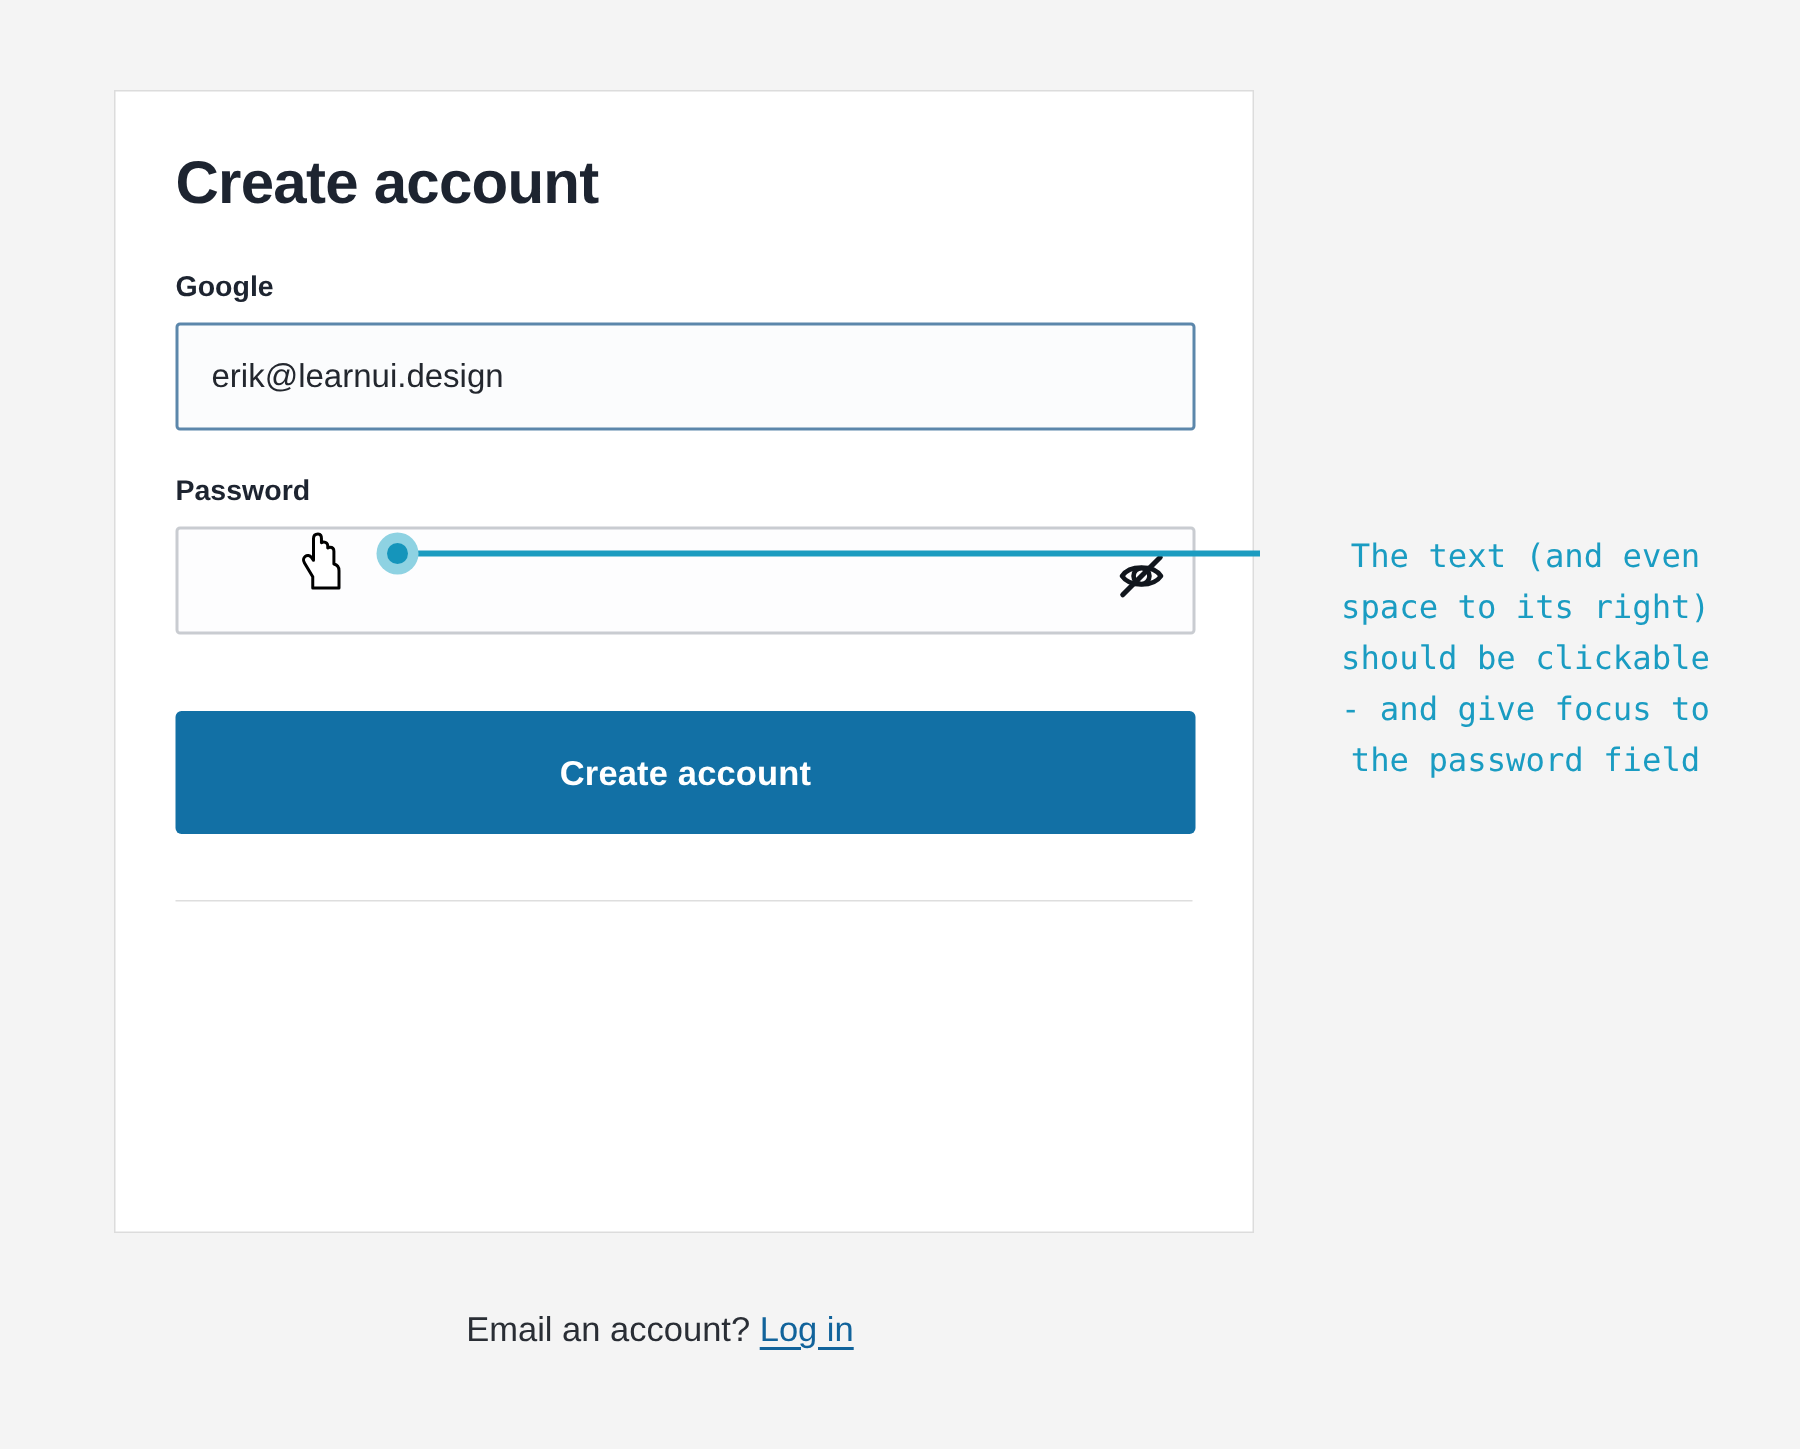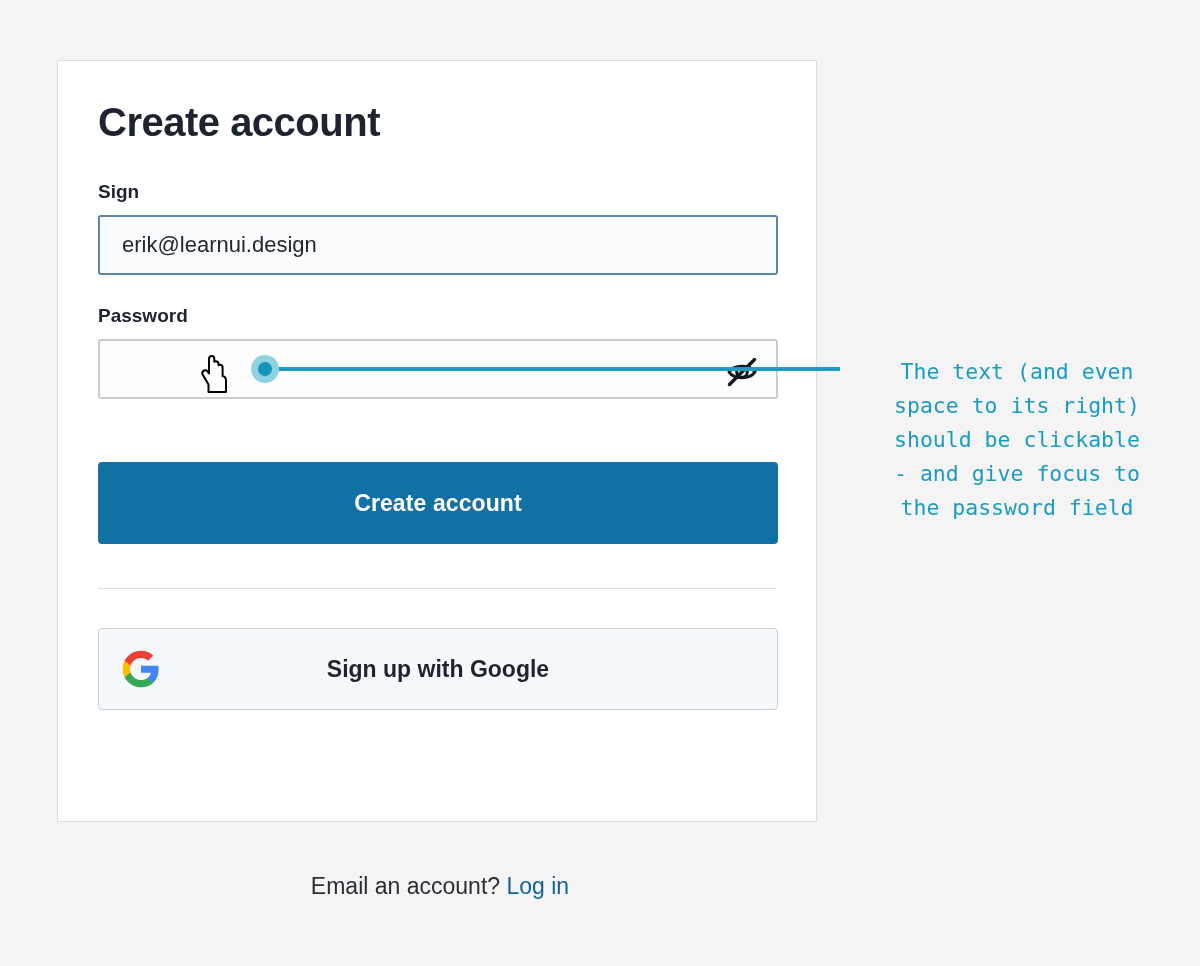--- a/index.html
+++ b/index.html
@@ -12,21 +12,21 @@
     background: #f4f4f4;
     font-family: "Liberation Sans", sans-serif;
     position: relative;
     overflow: hidden;
     -webkit-font-smoothing: antialiased;
   }
 
   
   .card {
     position: absolute;
-    left: 57px;
+    left: 76px;
     top: 60px;
     width: 760px;
     height: 762px;
     background: #ffffff;
     border: 1px solid #dcdcdc;
     box-sizing: border-box;
   }
 
   .card-body {
     padding: 40px 40px 0 40px;
@@ -46,21 +46,21 @@
     font-weight: bold;
     color: #1d2430;
     margin: 0 0 12px 0;
     display: inline-block;
   }
 
   .input {
     box-sizing: border-box;
     display: block;
     width: 680px;
-    height: 60px;
+    height: 72px;
     border-radius: 3px;
     font-family: "Liberation Sans", sans-serif;
     font-size: 22px;
     color: #23272e;
     padding: 0 22px;
     outline: none;
   }
 
   .input-email {
     border: 2px solid #5c87ab;
@@ -157,20 +157,21 @@
     position: absolute;
     top: 873px;
     left: 0;
     width: 880px;
     text-align: center;
     font-size: 23px;
     color: #2a2e35;
   }
   .have-account .link {
     color: #11639b;
+    text-decoration: underline;
     text-underline-offset: 4px;
     cursor: pointer;
   }
 
   
   .anno-line {
     position: absolute;
     left: 265px;
     top: 367px;
     width: 575px;
@@ -220,21 +221,21 @@
 </style>
 </head>
 <body>
 
 <div class="card">
 
   <div class="card-body">
 
     <h1 class="page-title">Create account</h1>
 
-    <label class="field-label">Sign</label>
+    <label class="field-label">Google</label>
 
     <input class="input input-email" type="text" value="erik@learnui.design" style="">
 
     <div class="field-gap"></div>
 
     <label class="field-label">Password</label>
 
     <div class="password-wrap">
       <input class="input input-password" type="text" value="" style="">
 
@@ -245,31 +246,20 @@
           <line x1="7.5" y1="32.5" x2="32.5" y2="7.5" stroke="#11161d" stroke-width="3.4" stroke-linecap="round"></line>
         </svg>
       </button>
     </div>
 
     <button class="btn-primary">Create account</button>
 
     <div class="card-divider"></div>
   </div>
 
-  <div class="card-footer">
-    <button class="btn-google">
-      <svg class="google-logo" viewBox="0 0 48 48">
-        <path fill="#4285F4" d="M45.1 24.5c0-1.6-.1-3.1-.4-4.5H24v8.5h11.8c-.5 2.8-2.1 5.1-4.4 6.7v5.5h7.1c4.2-3.8 6.6-9.5 6.6-16.2z"></path>
-        <path fill="#34A853" d="M24 46c6 0 11-2 14.6-5.3l-7.1-5.5c-2 1.3-4.5 2.1-7.5 2.1-5.8 0-10.7-3.9-12.4-9.1H4.3v5.7C7.9 41.1 15.4 46 24 46z"></path>
-        <path fill="#FBBC05" d="M11.6 28.2c-.5-1.3-.7-2.7-.7-4.2s.3-2.9.7-4.2v-5.7H4.3C2.8 17 2 20.4 2 24s.8 7 2.3 9.9l7.3-5.7z"></path>
-        <path fill="#EA4335" d="M24 10.7c3.3 0 6.2 1.1 8.5 3.3l6.3-6.3C35 4.1 30 2 24 2 15.4 2 7.9 6.9 4.3 14.1l7.3 5.7c1.7-5.2 6.6-9.1 12.4-9.1z"></path>
-      </svg>
-      <span>Sign up with Google</span>
-    </button>
-  </div>
 </div>
 
 <div class="have-account">
   <span>Email an account?</span>
   <span class="link">Log in</span>
 </div>
 
 <div class="anno-line"></div>
 <div class="anno-halo"></div>
 <div class="anno-dot"></div>

